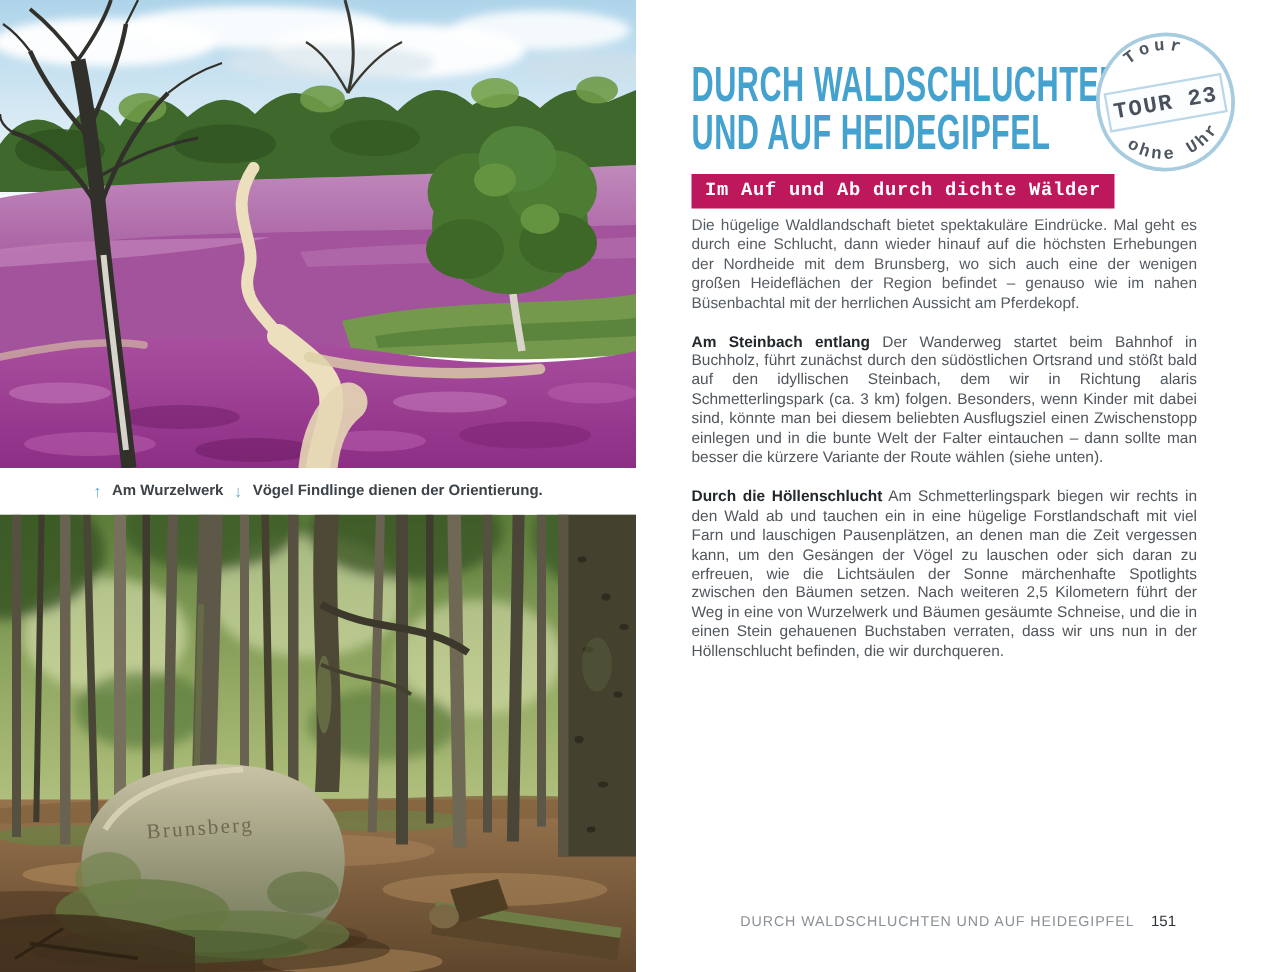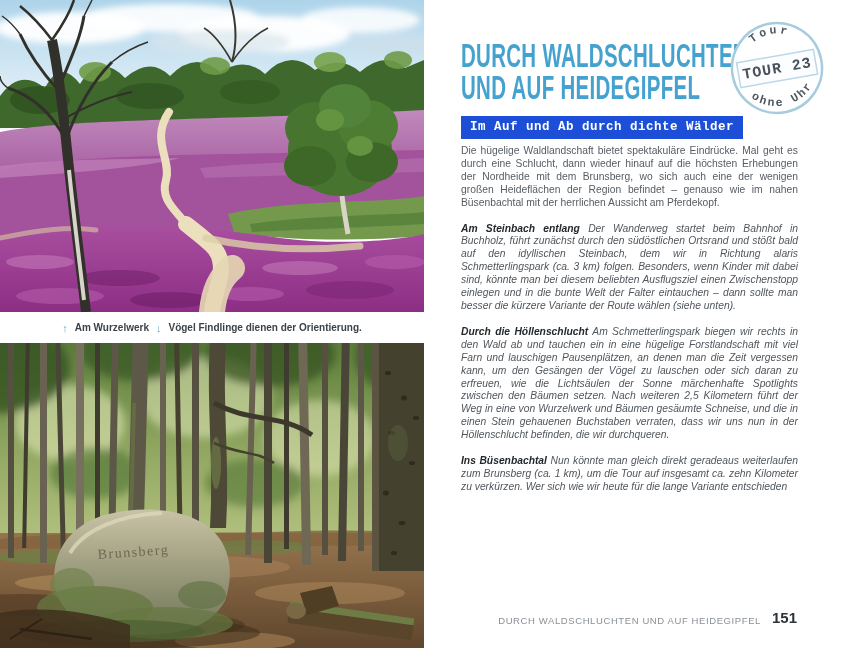--- a/index.html
+++ b/index.html
@@ -12,36 +12,36 @@
                display:flex;align-items:center;justify-content:center;gap:7px;
                font-size:10px;font-weight:bold;color:#3C4348;}
   .caption-row .arrow{color:#69A9CE;font-size:11px;font-weight:bold;}
   .photo-bottom{position:absolute;left:0;top:343px;width:424px;height:305px;overflow:hidden;}
   svg{display:block;}
 
   
   .right-col{position:absolute;left:461px;top:0;width:337px;}
   .title{margin-top:40px;color:#45A2CF;font-weight:bold;font-size:33px;line-height:32px;
          white-space:nowrap;transform:scaleX(0.62);transform-origin:left top;letter-spacing:0.5px;}
-  .banner{display:inline-block;margin-top:12px;background:#1d4ed8;color:#ffffff;
+  .banner{display:inline-block;margin-top:12px;background:#be185d;color:#ffffff;
           font-family:"Liberation Mono",monospace;font-weight:bold;font-size:12.5px;
           letter-spacing:0.5px;padding:4px 9px 5px 9px;}
   .intro{margin:6px 0 0 0;font-size:10.3px;line-height:12.9px;color:#565C63;
          text-align:justify;hyphens:auto;-webkit-hyphens:auto;}
   .para{margin:13px 0 0 0;font-size:10.3px;line-height:12.9px;color:#50565C;
-        text-align:justify;hyphens:auto;font-style:italic;-webkit-hyphens:auto;}
+        text-align:justify;hyphens:auto;-webkit-hyphens:auto;}
   .para .lead{font-weight:bold;color:#23282C;}
 
   
   .stamp{position:absolute;left:722px;top:13px;width:110px;height:110px;}
 
   
-  .footer{position:absolute;right:44px;top:609px;display:flex;align-items:flex-end;gap:11px;}
+  .footer{position:absolute;right:57px;top:609px;display:flex;align-items:flex-start;gap:11px;}
   .footer .running{font-size:9.5px;letter-spacing:0.6px;color:#8A9096;}
-  .footer .pagenum{font-size:15px;font-weight:bold;color:#2E3338;}
+  .footer .pagenum{font-size:10px;font-weight:normal;color:#2E3338;}
 </style>
 </head>
 <body>
 
 <div id="page">
 
   <div class="photo-top">
     <svg width="424" height="312" viewBox="0 0 424 312">
       <defs>
         <linearGradient id="sky" x1="0" y1="0" x2="0" y2="1">
@@ -273,21 +273,20 @@
     <div>
       <span class="banner">Im Auf und Ab durch dichte Wälder</span>
     </div>
 
     <p class="intro">Die hügelige Waldlandschaft bietet spektakuläre Eindrücke. Mal geht es durch eine Schlucht, dann wieder hinauf auf die höchsten Erhebungen der Nordheide mit dem Brunsberg, wo sich auch eine der wenigen großen Heideflächen der Region befindet – genauso wie im nahen Büsenbachtal mit der herrlichen Aussicht am Pferdekopf.</p>
 
     <p class="para"><span class="lead">Am Steinbach entlang</span><span> Der Wanderweg startet beim Bahnhof in Buchholz, führt zunächst durch den südöstlichen Ortsrand und stößt bald auf den idyllischen Steinbach, dem wir in Richtung alaris Schmetterlingspark (ca. 3 km) folgen. Besonders, wenn Kinder mit dabei sind, könnte man bei diesem beliebten Ausflugsziel einen Zwischenstopp einlegen und in die bunte Welt der Falter eintauchen – dann sollte man besser die kürzere Variante der Route wählen (siehe unten).</span></p>
 
     <p class="para"><span class="lead">Durch die Höllenschlucht</span><span> Am Schmetterlingspark biegen wir rechts in den Wald ab und tauchen ein in eine hügelige Forstlandschaft mit viel Farn und lauschigen Pausenplätzen, an denen man die Zeit vergessen kann, um den Gesängen der Vögel zu lauschen oder sich daran zu erfreuen, wie die Lichtsäulen der Sonne märchenhafte Spotlights zwischen den Bäumen setzen. Nach weiteren 2,5 Kilometern führt der Weg in eine von Wurzelwerk und Bäumen gesäumte Schneise, und die in einen Stein gehauenen Buchstaben verraten, dass wir uns nun in der Höllenschlucht befinden, die wir durchqueren.</span></p>
 
-    <p class="para"><span class="lead">Ins Büsenbachtal</span><span> Nun könnte man gleich direkt geradeaus weiterlaufen zum Brunsberg (ca. 1 km), um die Tour auf insgesamt ca. zehn Kilometer zu verkürzen. Wer sich wie wir heute für die lange Variante entschieden</span></p>
   </div>
 
   <div class="stamp">
     <svg width="110" height="110" viewBox="0 0 110 110">
       <g transform="rotate(-12 55 55)">
         <circle cx="55" cy="55" r="45" fill="#ffffff" stroke="#A7CCDF" stroke-width="2.5"></circle>
         <path id="arcTop" d="M 20,48 A 36,36 0 0 1 90,48" fill="none"></path>
         <path id="arcBot" d="M 14,60 A 42,42 0 0 0 96,60" fill="none"></path>
         <text font-family="Liberation Mono, monospace" font-weight="bold" font-size="11.5" letter-spacing="3" fill="#4E5760">
           <textPath href="#arcTop" startOffset="50%" text-anchor="middle">Tour</textPath>

